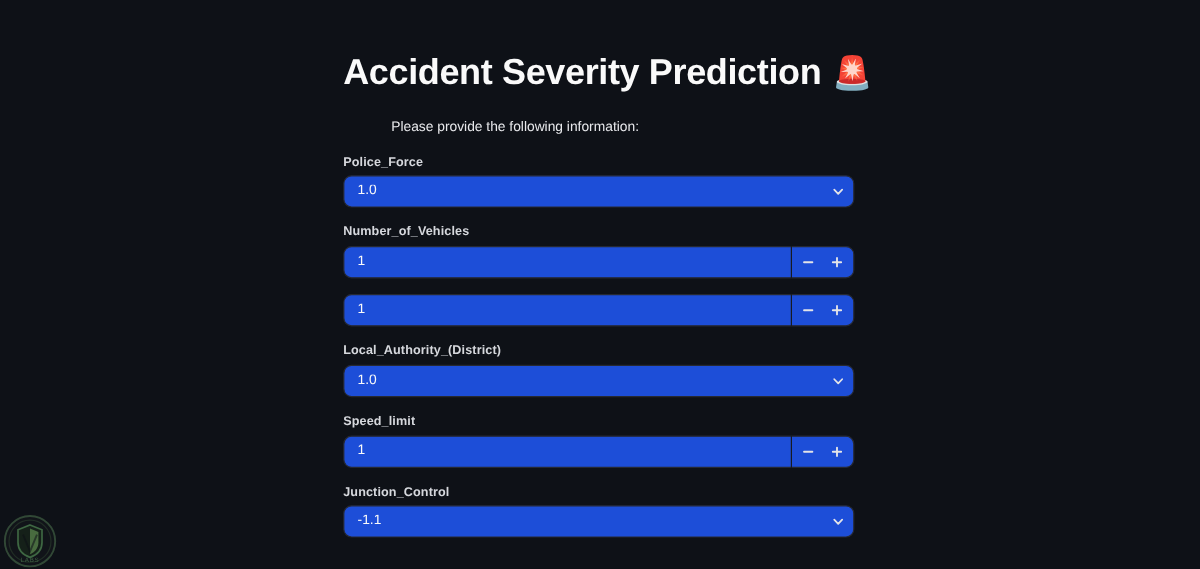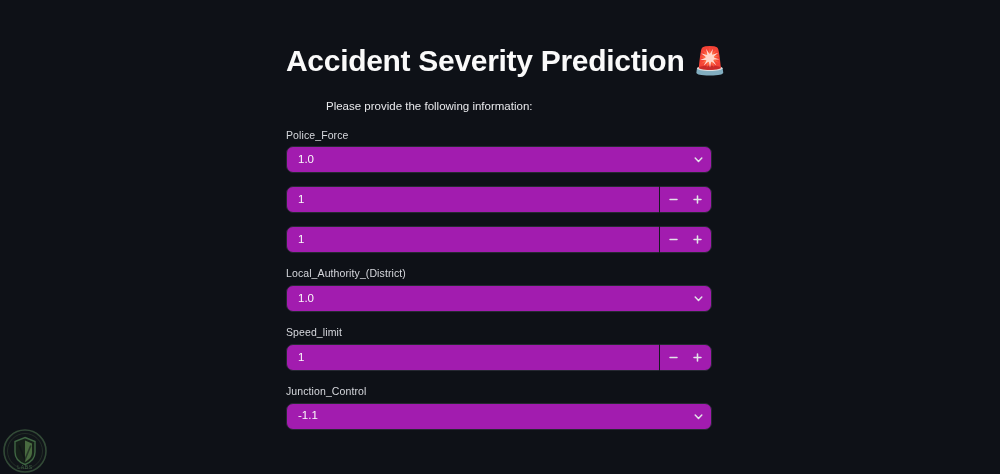--- a/index.html
+++ b/index.html
@@ -57,32 +57,32 @@
     padding-left: 40px;
   }
 
   
   .field {
     margin-top: 13px;
   }
 
   .field-label {
     font-size: 10.5px;
-    font-weight: 400;
+    font-weight: 700;
     color: #d6d8dd;
     margin-bottom: 4px;
     line-height: 1.4;
     letter-spacing: 0.1px;
   }
 
   .control {
     position: relative;
     height: 27px;
     width: 426px;
-    background: #a21caf;
+    background: #1d4ed8;
     border: 1px solid #262932;
     border-radius: 7px;
     display: flex;
     align-items: center;
   }
 
   .control-value {
     font-size: 11.5px;
     color: #fafafa;
     padding-left: 11px;
@@ -162,20 +162,21 @@
           <div class="control">
             <div class="control-value">1.0</div>
             <div class="chevron">
               <svg width="11" height="11" viewBox="0 0 12 12">
                 <path d="M2.4 4.4 L6 8.2 L9.6 4.4" fill="none" stroke="#e3e4e8" stroke-width="1.6" stroke-linecap="round" stroke-linejoin="round"></path>
               </svg>
             </div>
           </div>
         </div>
         <div class="field">
+          <div class="field-label">Number_of_Vehicles</div>
           <div class="control">
             <div class="control-value">1</div>
             <div class="stepper-group">
               <div class="stepper-divider"></div>
               <div class="stepper-btn">
                 <svg width="11" height="11" viewBox="0 0 12 12">
                   <path d="M2.2 6 L9.8 6" stroke="#e3e4e8" stroke-width="1.7" stroke-linecap="round"></path>
                 </svg>
               </div>
               <div class="stepper-btn">

